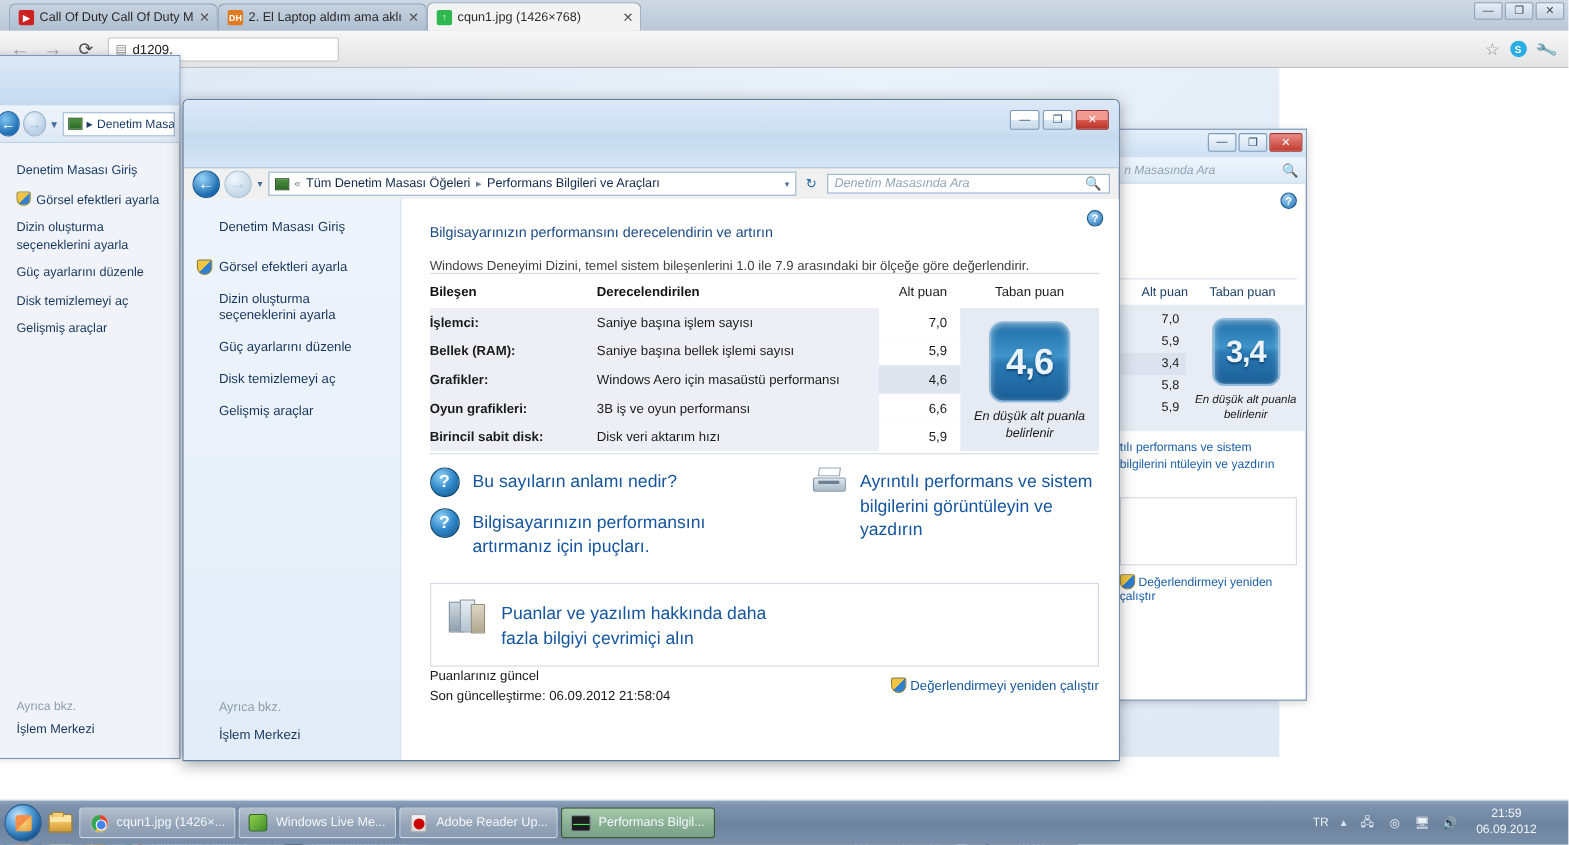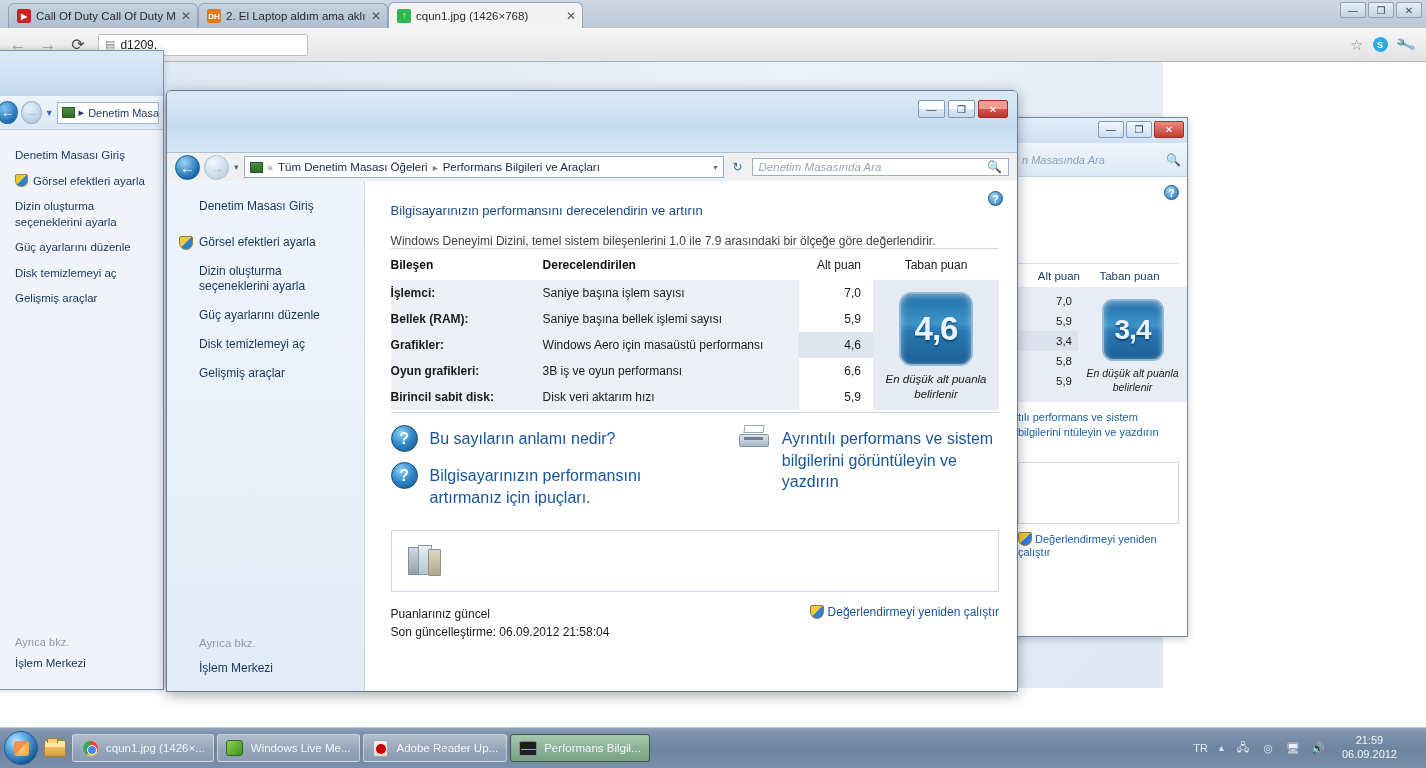--- a/index.html
+++ b/index.html
@@ -96,21 +96,21 @@
     position:absolute; left:1013px; top:55px; width:175px; height:520px;
     background:#fff; border:1px solid #6d8cb0; border-left:3px solid #7ea4cc;
     box-shadow:0 2px 8px rgba(0,0,0,.2);
     overflow:hidden;
   }
   .wb-title { height:25px; background:linear-gradient(to bottom,#e3eefa,#cfe0f2); position:relative;}
   .wb-btns { position:absolute; right:3px; top:3px; display:flex; gap:2px;}
   .wb-btn { width:26px;height:17px;border:1px solid #7d9cbb;border-radius:2px;
      background:linear-gradient(to bottom,#f2f8fe,#cfdfef); font-size:10px;color:#1f4166;display:flex;align-items:center;justify-content:center;}
   .wb-btn.close { background:linear-gradient(to bottom,#e98b85,#c33b30); color:#fff; border-color:#a83228;width:30px;}
-  .wb-search { height:34px; border-bottom:1px solid #c6d6e6; background:linear-gradient(to bottom,#eef5fc,#dce9f6);
+  .wb-search { height:24px; border-bottom:1px solid #c6d6e6; background:linear-gradient(to bottom,#eef5fc,#dce9f6);
      display:flex;align-items:center;justify-content:space-between;padding:0 6px;font-size:11px;color:#8fa3b8;font-style:italic;}
   .wb-help { text-align:right; padding:6px 8px 0 0;}
   .helpcircle { display:inline-block;width:15px;height:15px;border-radius:50%;
      background: radial-gradient(circle at 35% 30%,#a6d4f5,#1d6fb2); color:#fff;font-size:10px;font-weight:bold;
      line-height:15px;text-align:center;border:1px solid #17578c;}
   .wb-hr { margin:62px 8px 0 0; border-top:1px solid #d6dfe8;}
   .wb-thead { display:flex; font-size:11.5px; color:#1c3f66; padding:6px 8px 5px 2px; }
   .wb-thead .c1 { width:62px; text-align:right;}
   .wb-thead .c2 { flex:1; text-align:center;}
   .wb-scores { display:flex; background:#e8edf5; }
@@ -218,21 +218,21 @@
   .printer .body{position:absolute;left:1px;top:9px;width:30px;height:13px;border-radius:2px;
     background:linear-gradient(to bottom,#dfe7ee,#a9b9c8);border:1px solid #8496a6;}
   .printer .slot{position:absolute;left:6px;top:12px;width:19px;height:3px;background:#6d8093;}
 
   .infobox { margin-top:12px; border:1px solid #cfd9e3; background:#fff; padding:14px 16px; display:flex; gap:14px; align-items:flex-start;}
   .bookico { width:34px;height:32px;flex:0 0 34px;position:relative;}
   .bookico .b1{position:absolute;left:0;top:2px;width:13px;height:28px;background:linear-gradient(to bottom,#cfd9e0,#8fa0af);border:1px solid #7e8f9e;}
   .bookico .b2{position:absolute;left:10px;top:0;width:14px;height:30px;background:linear-gradient(to bottom,#e7eef4,#b6c4d0);border:1px solid #8a9aa8;}
   .bookico .b3{position:absolute;left:20px;top:4px;width:13px;height:27px;border-radius:1px;background:linear-gradient(to bottom,#dcd6c4,#b0a78e);border:1px solid #96907c;}
 
-  .footer { position:absolute; left:26px; right:18px; bottom:52px; display:flex; justify-content:space-between; align-items:flex-start;}
+  .footer { position:absolute; left:26px; right:18px; bottom:52px; display:flex; justify-content:space-between; align-items:center;}
   .f-left { font-size:12px; color:#1a1a1a; line-height:1.5;}
   .f-right { font-size:12px; color:#15559e; display:flex; align-items:center; gap:4px;}
   .f-shield { width:14px;height:14px; background:linear-gradient(135deg,#f2c63f 0 48%, #2e7fd2 48% 100%);
      border:1px solid #8e7f33; border-radius:2px 2px 7px 7px; flex:0 0 14px;}
 
   
   .taskbar {
     position:absolute; left:0; width:1426px; height:40px;
     background: linear-gradient(to bottom,#8ea3bb 0%, #7d92ac 12%, #6e839e 55%, #7a8fa9 100%);
     border-top:1px solid #b9c9da;
@@ -511,20 +511,21 @@
                 <span class="hlink" style="max-width:230px">Ayrıntılı performans ve sistem bilgilerini görüntüleyin ve yazdırın</span>
               </div>
             </div>
 
             <div class="infobox">
               <span class="bookico">
                 <span class="b1"></span>
                   <span class="b2"></span>
                   <span class="b3"></span>
               </span>
+              <span class="hlink" style="max-width:250px">Puanlar ve yazılım hakkında daha fazla bilgiyi çevrimiçi alın</span>
             </div>
 
             <div class="footer">
               <div class="f-left">
                 <div>Puanlarınız güncel</div>
                 <div>Son güncelleştirme: 06.09.2012 21:58:04</div>
               </div>
               <div class="f-right">
                 <span class="f-shield"></span>
                 <span>Değerlendirmeyi yeniden çalıştır</span>

